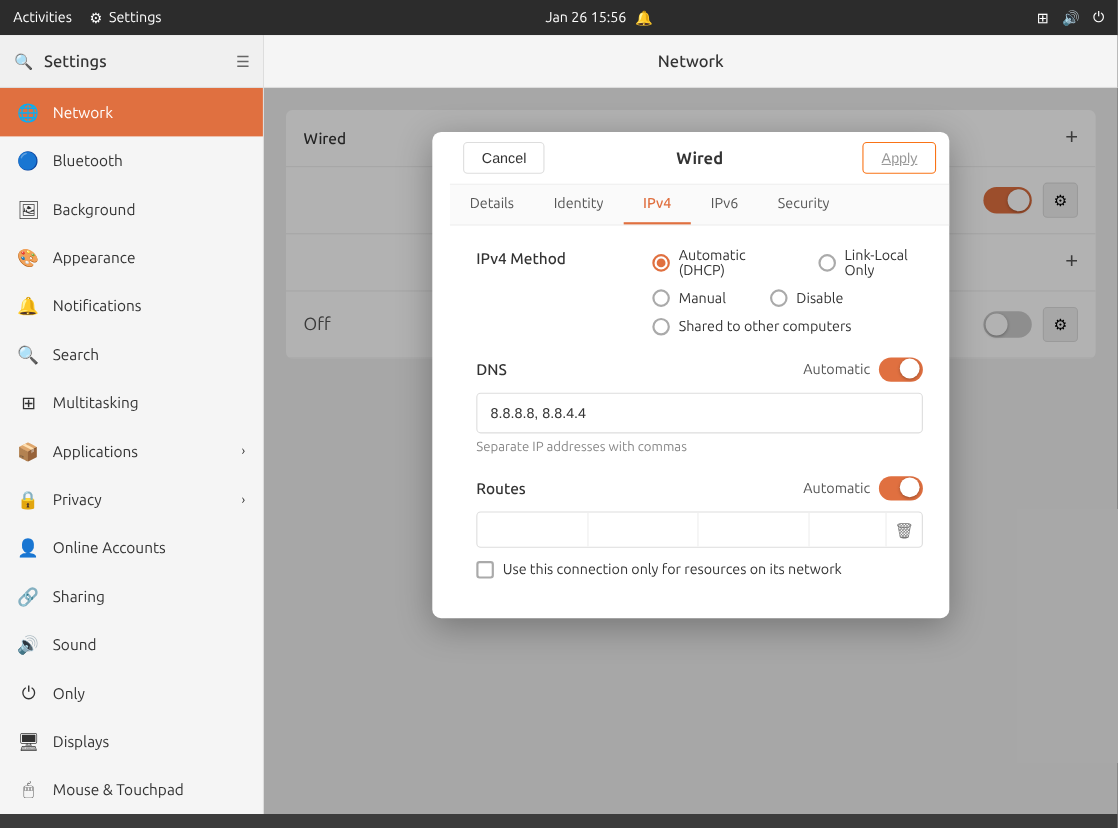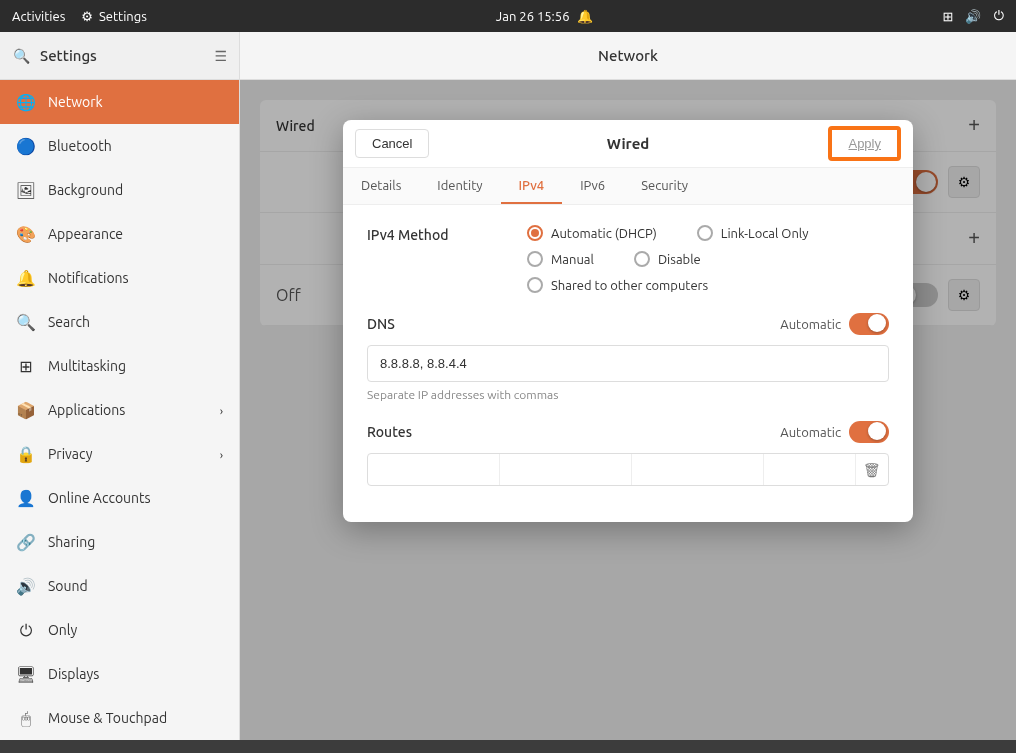--- a/index.html
+++ b/index.html
@@ -191,23 +191,24 @@
       background: rgba(0,0,0,0.3);
       display: flex;
       align-items: flex-start;
       justify-content: center;
       padding-top: 40px;
       z-index: 100;
     }
     .modal {
       background: #fff;
       border-radius: 8px;
-      width: 570px;
+      width: 470px;
       box-shadow: 0 8px 32px rgba(0,0,0,0.3);
       overflow: hidden;
+      padding-left: 16px;
     }
     .modal-titlebar {
       display: flex;
       align-items: center;
       height: 48px;
       border-bottom: 1px solid #eee;
       position: relative;
     }
     .modal-cancel-btn {
       background: none;
@@ -222,21 +223,21 @@
     .modal-title {
       position: absolute;
       left: 50%;
       transform: translateX(-50%);
       font-size: 15px;
       font-weight: 600;
       color: #333;
     }
     .modal-apply-btn {
       background: none;
-      border: 4px solid #f97316;
+      border: 1px solid #f97316;
       border-radius: 4px;
       padding: 6px 16px;
       cursor: pointer;
       font-size: 13px;
       color: #999;
       margin-left: auto;
       margin-right: 12px;
       text-decoration: underline;
     }
 
@@ -616,19 +617,23 @@
                   </div>
                   <div class="routes-td">
                     <input class="routes-input" type="text" style="">
                   </div>
                   <div class="routes-td" style="display:flex;align-items:center;justify-content:center;">
                     <button class="routes-del-btn">🗑</button>
                   </div>
                 </div>
               </div>
 
+              <div class="checkbox-row">
+                <div class="checkbox"></div>
+                <span>Use this connection only for resources on its network</span>
+              </div>
             </div>
           </div>
         </div>
       </div>
     </div>
   </div>
 </div>
 
 </body></html>

